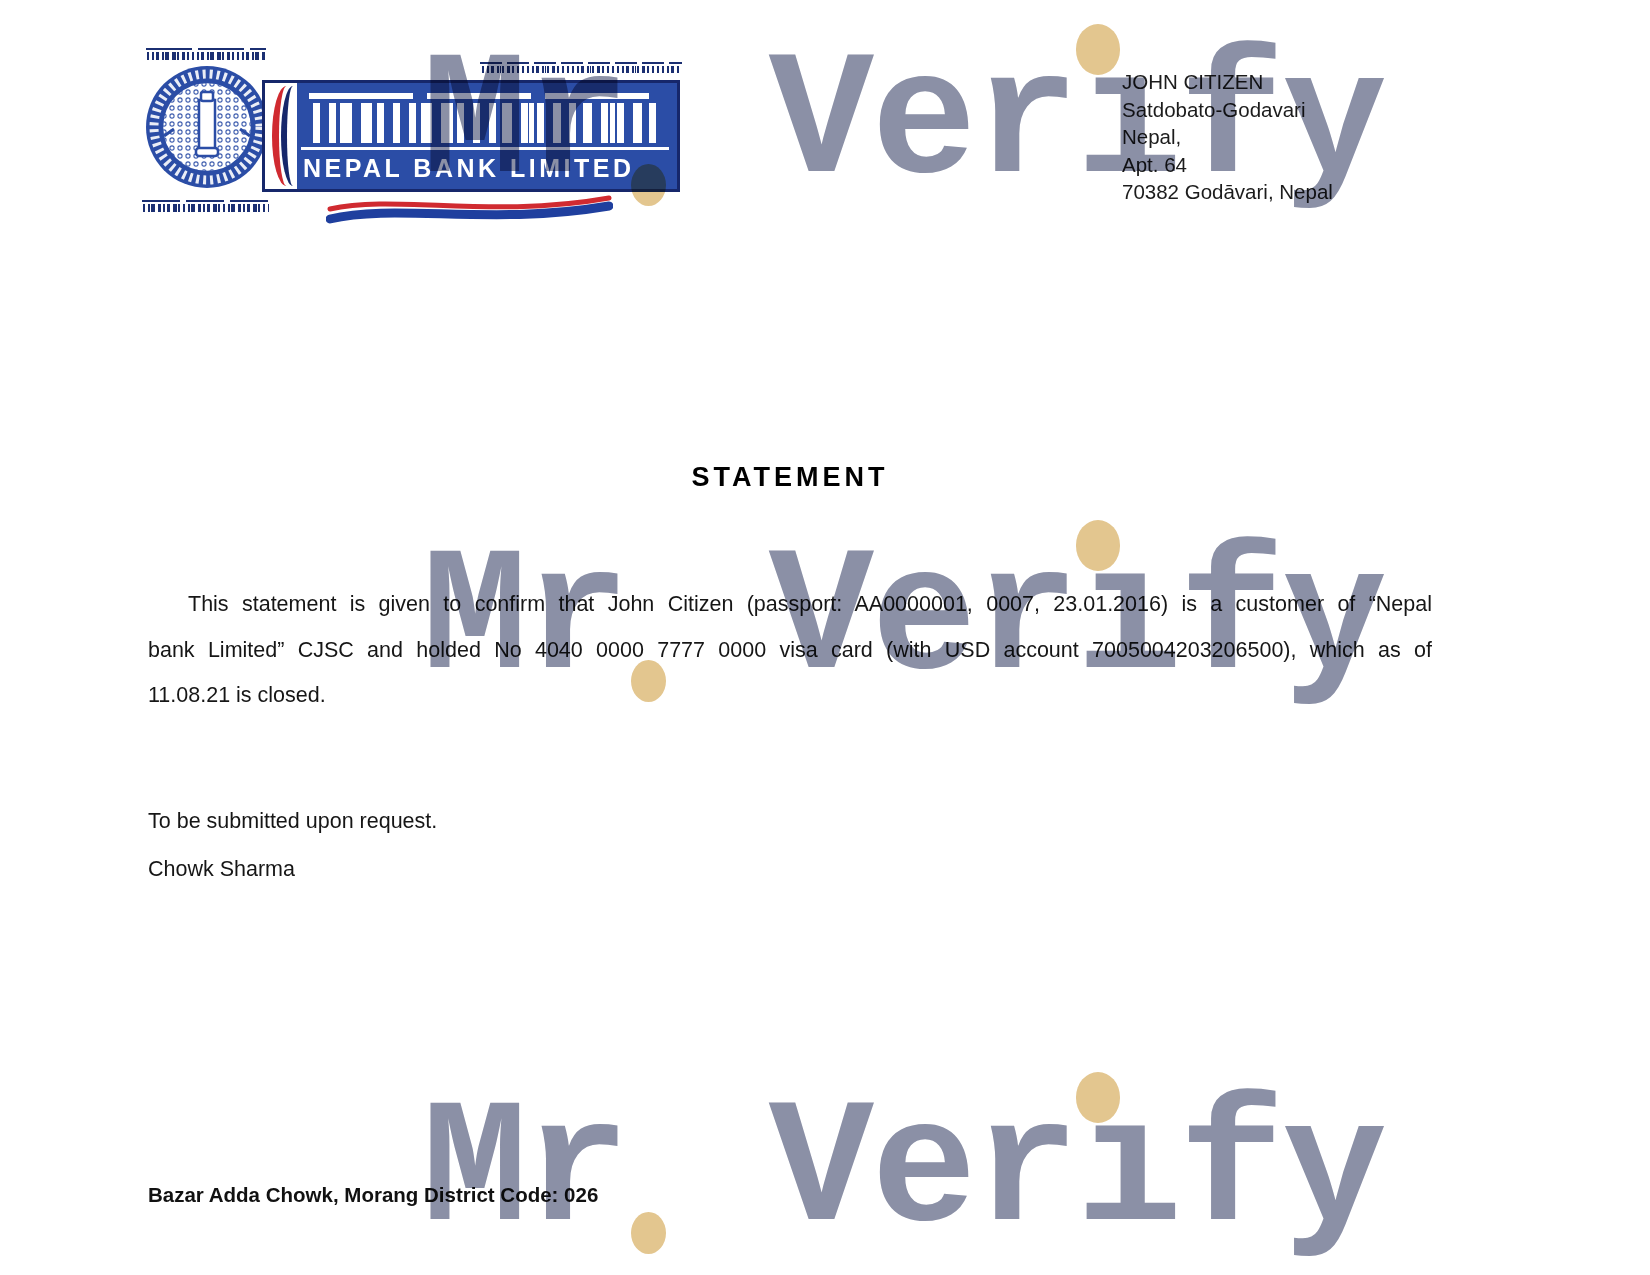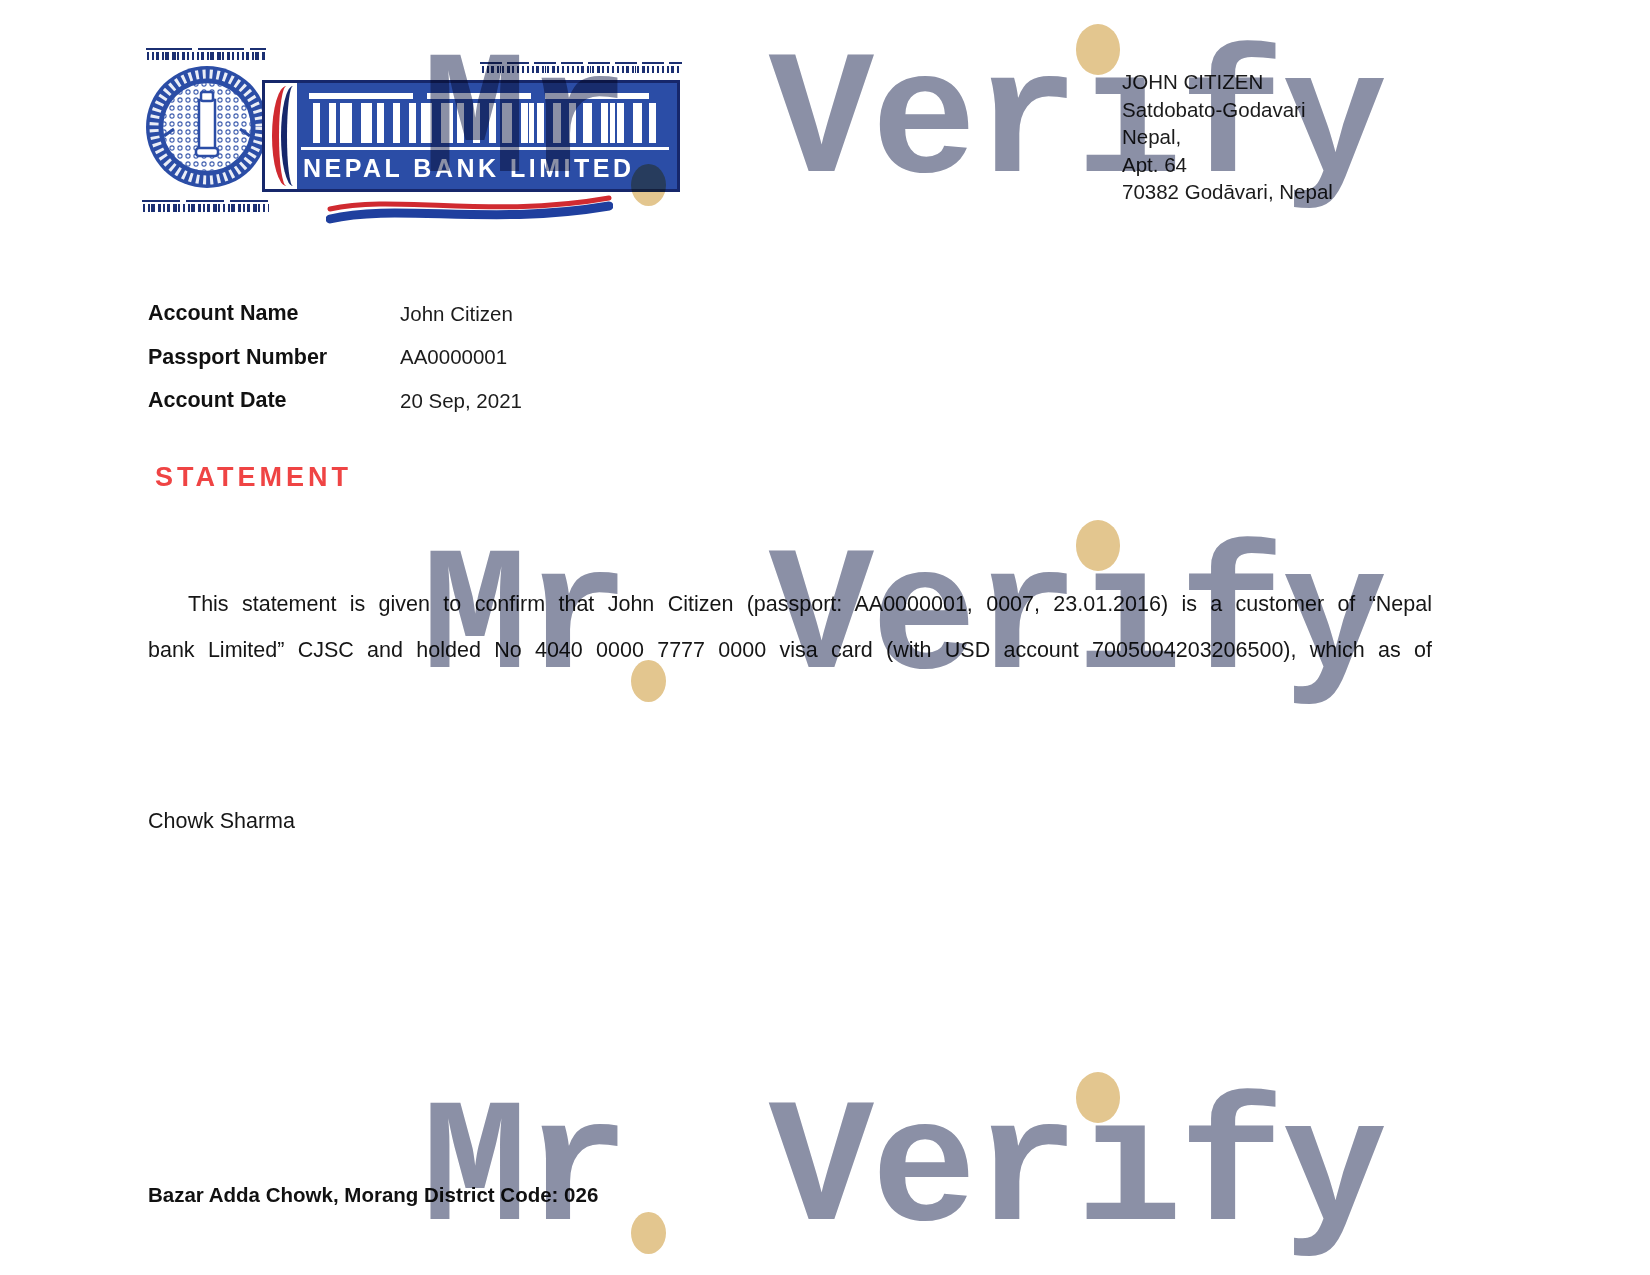--- a/index.html
+++ b/index.html
@@ -69,22 +69,22 @@
   
   .address{
     position:absolute;left:1122px;top:68px;z-index:2;
     font-size:20.5px;line-height:27.5px;color:#1c1c1c;
   }
   .acct{position:absolute;left:148px;top:292px;z-index:2;}
   .acct-row{display:flex;align-items:center;height:43.5px;}
   .acct-label{width:252px;font-weight:700;font-size:21.5px;color:#111;}
   .acct-value{font-size:20.5px;color:#1c1c1c;}
   .stmt-title{
-    position:absolute;left:155px;top:462px;width:1284px;z-index:2;
-    text-align:left;font-weight:700;font-size:27px;letter-spacing:4px;color:#ef4444;
+    position:absolute;left:148px;top:462px;width:1284px;z-index:2;
+    text-align:center;font-weight:700;font-size:27px;letter-spacing:4px;color:#000000;
   }
   .body-par{
     position:absolute;left:148px;top:582px;width:1284px;z-index:2;
     font-size:21.5px;line-height:45.5px;color:#161616;
   }
   .body-line{text-align:justify;text-align-last:justify;}
   .body-line.first{text-indent:40px;}
   .body-line.last{text-align:left;text-align-last:left;}
   .signoff{position:absolute;left:148px;top:798px;z-index:2;font-size:21.5px;line-height:47.5px;color:#161616;}
   .footer{
@@ -141,43 +141,31 @@
   </svg>
 
   <div class="address">
     <div>JOHN CITIZEN</div>
     <div>Satdobato-Godavari</div>
     <div>Nepal,</div>
     <div>Apt. 64</div>
     <div>70382 Godāvari, Nepal</div>
   </div>
 
-  <div class="acct">
-    <div class="acct-row">
-      <span class="acct-label">Account Name</span>
-      <span class="acct-value">John Citizen</span>
-    </div>
-    <div class="acct-row">
-      <span class="acct-label">Passport Number</span>
-      <span class="acct-value">AA0000001</span>
-    </div>
-    <div class="acct-row">
-      <span class="acct-label">Account Date</span>
-      <span class="acct-value">20 Sep, 2021</span>
-    </div>
-  </div>
 
   <div class="stmt-title">STATEMENT</div>
 
   <div class="body-par">
     <div class="body-line first">This statement is given to confirm that John Citizen (passport: AA0000001, 0007, 23.01.2016) is a customer of “Nepal</div>
     <div class="body-line">bank Limited” CJSC and holded No 4040 0000 7777 0000 visa card (with USD account 7005004203206500), which as of</div>
+    <div class="body-line last">11.08.21 is closed.</div>
   </div>
 
   <div class="signoff">
+    <div>To be submitted upon request.</div>
     <div>Chowk Sharma</div>
   </div>
 
   <div class="footer">
     <div>Bazar Adda Chowk, Morang District Code: 026</div>
     
   </div>
 
   <div class="wm wm-top" aria-hidden="true">
     <span>Mr</span><span class="wm-period">.</span><span class="wm-ver">Ver</span><span class="wm-istem">ı</span><span>fy</span>

